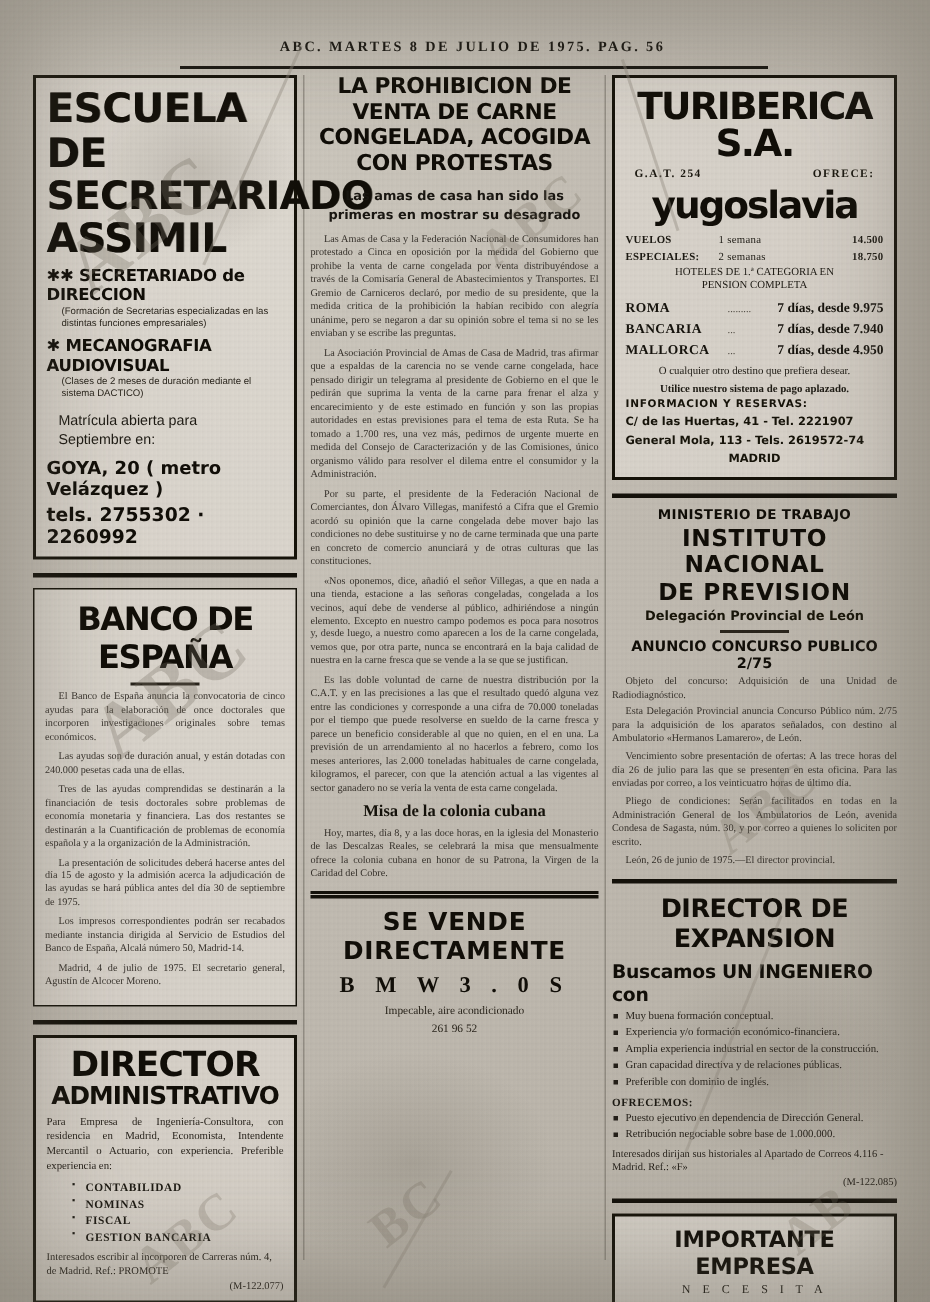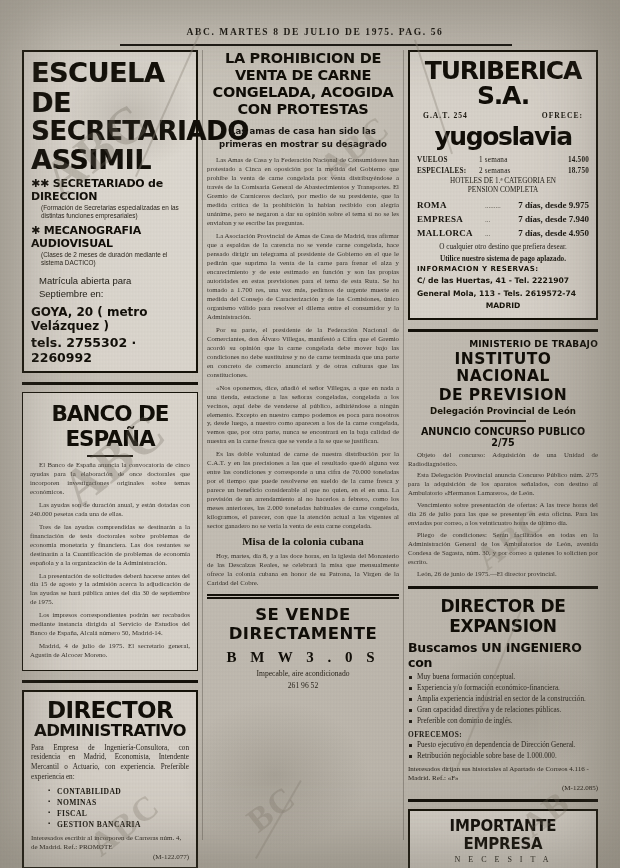--- a/index.html
+++ b/index.html
@@ -211,21 +211,21 @@
   .dest-row .city { width:68px; flex:none; letter-spacing:.3px; }
   .dest-row .dots { flex:1; font-weight:normal; font-size:7px; color:#5a554c; overflow:hidden;}
   .dest-row .val  { white-space:nowrap; }
   .addr {
     font-family:"DejaVu Sans", sans-serif; font-weight:bold;
     font-size:7.6px; color:#161309; line-height:1.6;
   }
 
   .min-head {
     font-family:"DejaVu Sans", sans-serif; font-weight:bold;
-    font-size:9px; text-align:right; color:#110e08; letter-spacing:.2px;
+    font-size:9px; text-align:center; color:#110e08; letter-spacing:.2px;
   }
   .inp-head {
     font-family:"DejaVu Sans", sans-serif; font-weight:bold;
     font-size:15.5px; text-align:center; color:#110e08;
     letter-spacing:.4px; line-height:1.1; margin:2px 0;
   }
   .deleg {
     font-family:"DejaVu Sans", sans-serif; font-weight:bold;
     font-size:8.6px; text-align:center; color:#181509; margin:2px 0 4px;
   }
@@ -431,21 +431,21 @@
 
       <div class="center-small">HOTELES DE 1.ª CATEGORIA EN</div>
       <div class="center-small" style="margin-bottom:3px">PENSION COMPLETA</div>
 
       <div class="dest-row">
         <span class="city">ROMA</span>
         <span class="dots">.........</span>
         <span class="val">7 días, desde 9.975</span>
       </div>
       <div class="dest-row">
-        <span class="city">EMPRESA</span>
+        <span class="city">BANCARIA</span>
         <span class="dots">...</span>
         <span class="val">7 días, desde 7.940</span>
       </div>
       <div class="dest-row">
         <span class="city">MALLORCA</span>
         <span class="dots">...</span>
         <span class="val">7 días, desde 4.950</span>
       </div>
 
       <div class="center-small" style="margin-top:2px">O cualquier otro destino que prefiera desear.</div>

